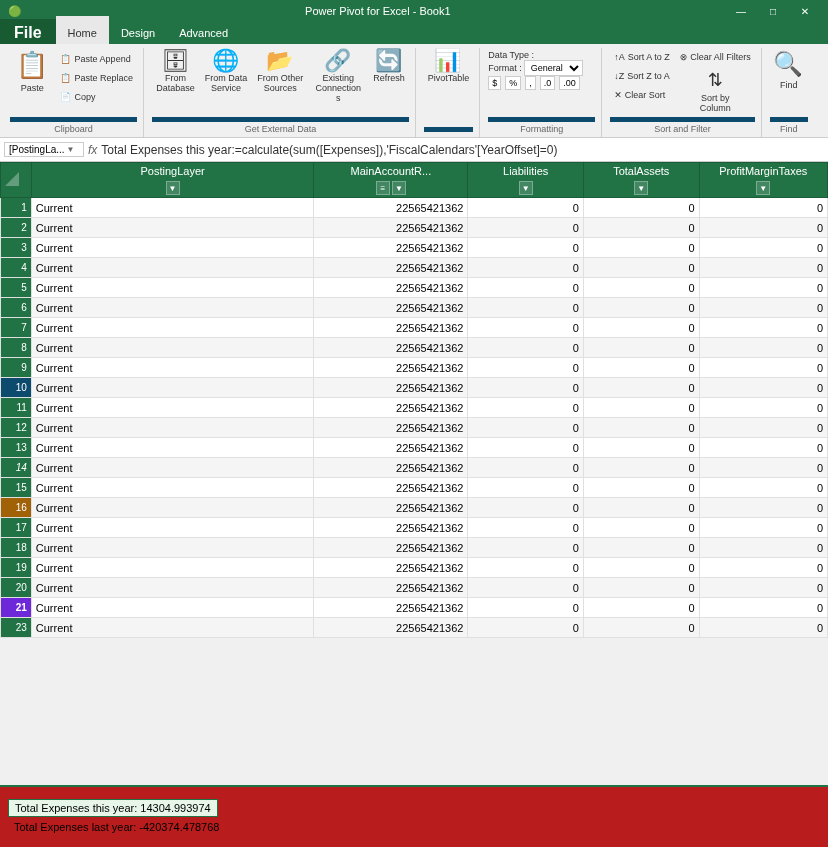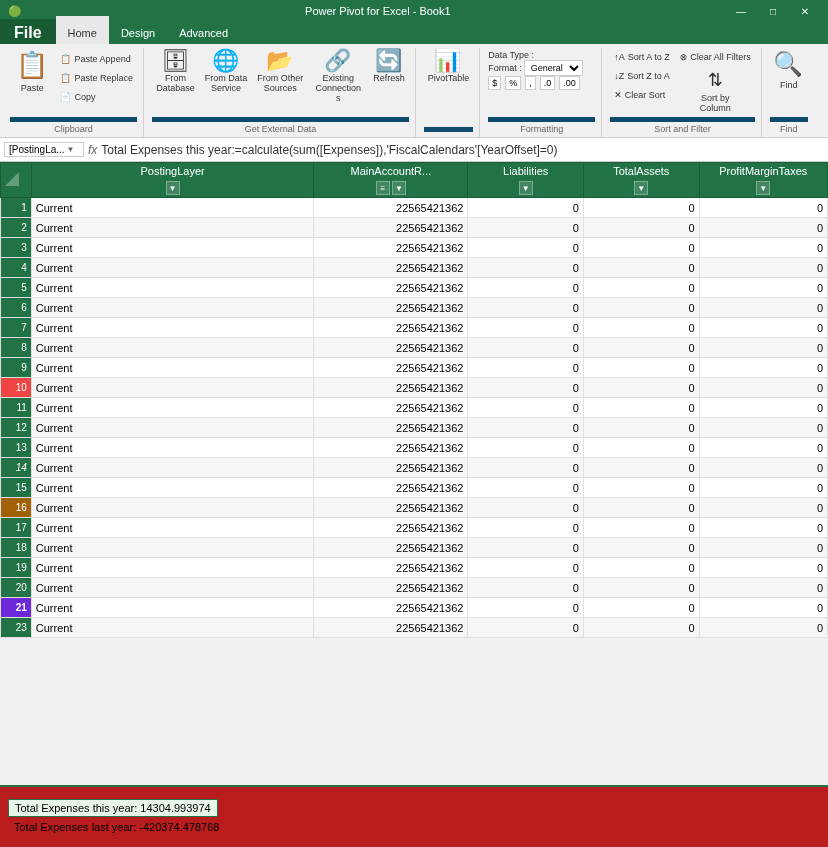--- a/index.html
+++ b/index.html
@@ -543,21 +543,21 @@
           </tr>
           <tr>
             <td class="row-num-col" style="background: rgb(33, 115, 70); color: white; text-align: right;">9</td>
             <td>Current</td>
             <td class="num">22565421362</td>
             <td class="num">0</td>
             <td class="num">0</td>
             <td class="num">0</td>
           </tr>
           <tr>
-            <td class="row-num-col" style="background: #ef4444; color: white; text-align: right;">10</td>
+            <td class="row-num-col" style="background: #0c4a6e; color: white; text-align: right;">10</td>
             <td>Current</td>
             <td class="num">22565421362</td>
             <td class="num">0</td>
             <td class="num">0</td>
             <td class="num">0</td>
           </tr>
           <tr>
             <td class="row-num-col" style="background: rgb(33, 115, 70); color: white; text-align: right;">11</td>
             <td>Current</td>
             <td class="num">22565421362</td>

